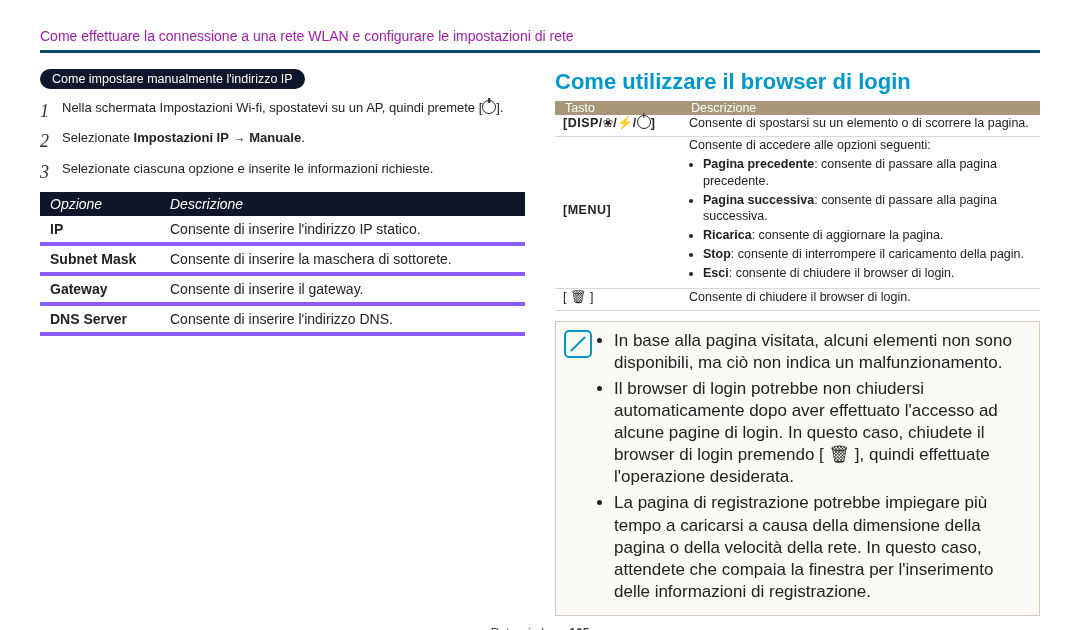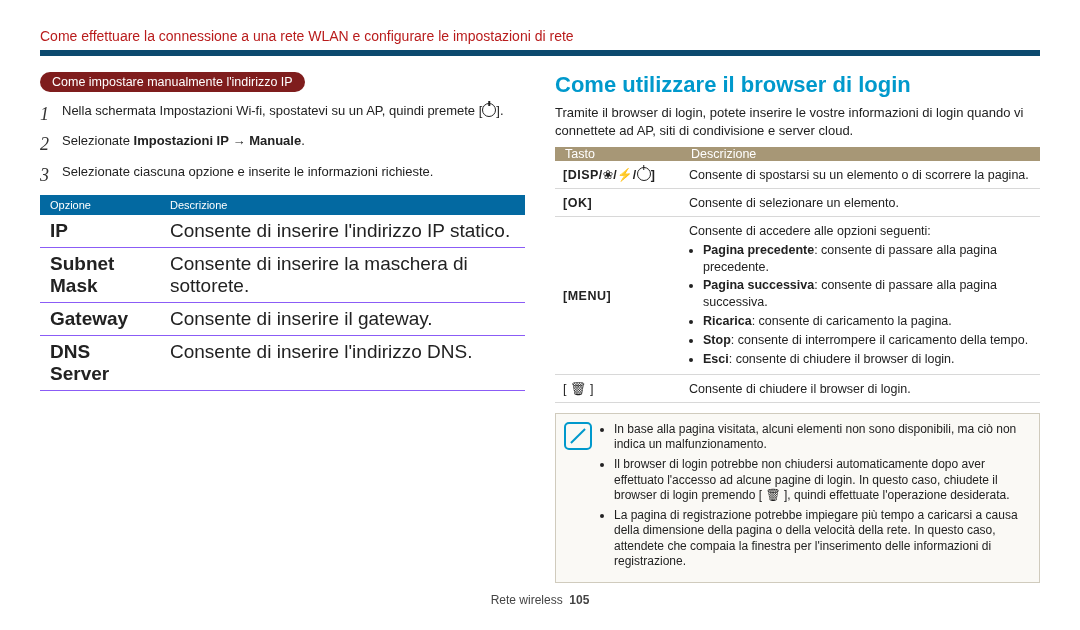--- a/index.html
+++ b/index.html
@@ -8,36 +8,36 @@
     width: 1080px;
     height: 630px;
     box-sizing: border-box;
     font-family: "Segoe UI", "Helvetica Neue", Arial, sans-serif;
     color: #222;
     font-size: 13px;
     background: #fff;
   }
   .header-line {
     font-size: 14px;
-    color: #b91c1c;
-    border-bottom: 6px solid #0c4a6e;
+    color: #a21caf;
+    border-bottom: 3px solid #0c4a6e;
     padding-bottom: 6px;
     margin-bottom: 16px;
   }
   .columns {
     display: flex;
     gap: 30px;
   }
   .col {
     flex: 1;
     min-width: 0;
   }
   .pill {
     display: inline-block;
-    background: #7f1d1d;
+    background: #0f172a;
     color: #fff;
     border-radius: 12px;
     padding: 3px 12px;
     font-size: 12.5px;
     margin-bottom: 10px;
   }
   .step {
     display: flex;
     margin-bottom: 6px;
     line-height: 1.35;
@@ -66,32 +66,33 @@
     width: 1.5px; height: 5px;
     background: #222;
     transform: translateX(-50%);
   }
   table.opts {
     width: 100%;
     border-collapse: collapse;
     margin-top: 8px;
   }
   table.opts th {
-    background: #0369a1;
+    background: #0f172a;
     color: #fff;
     font-weight: normal;
     text-align: left;
     padding: 4px 10px;
-    font-size: 11px;
+    font-size: 14px;
+    font-style: italic;
   }
   table.opts td {
     padding: 5px 10px;
-    border-bottom: 1px solid #8b5cf6;
+    border-bottom: 4px solid #8b5cf6;
     vertical-align: top;
-    font-size: 19px;
+    font-size: 14px;
   }
   table.opts td:first-child { font-weight: bold; width: 100px; }
   .h2 {
     color: #0099cc;
     font-size: 22px;
     font-weight: bold;
     margin: 0 0 6px 0;
   }
   .intro { line-height: 1.35; margin-bottom: 8px; }
   table.keys {
@@ -100,37 +101,37 @@
   }
   table.keys th {
     background: #a79776;
     color: #fff;
     font-weight: normal;
     text-align: left;
     padding: 0 10px;
     font-size: 12.5px;
   }
   table.keys td {
-    padding: 6px 8px 4px 8px;
+    padding: 0 8px 4px 8px;
     border-bottom: 1px solid #d8d8d8;
     vertical-align: top;
     font-size: 12.5px;
     line-height: 1.35;
   }
   table.keys td.k { width: 110px; font-family: Arial, sans-serif; }
   .keycap { font-weight: bold; letter-spacing: 0.5px; }
   .menu-ul { margin: 2px 0 2px 0; padding-left: 14px; }
   .menu-ul li { margin-bottom: 2px; }
   .notebox {
     border: 1px solid #d0cbbd;
     background: #faf9f5;
     padding: 8px 10px 8px 44px;
     margin-top: 10px;
     position: relative;
-    font-size: 12px;
+    font-size: 17px;
     line-height: 1.3;
   }
   .noteicon {
     position: absolute;
     left: 8px; top: 8px;
     width: 24px; height: 24px;
     border: 2px solid #0099cc;
     border-radius: 5px;
     color: #0099cc;
     text-align: center;
@@ -210,47 +211,42 @@
       <tr>
             <td>DNS Server</td>
             <td>Consente di inserire l'indirizzo DNS.</td>
           </tr>
     </tbody>
       </table>
   </div>
 
   <div class="col">
     <div class="h2">Come utilizzare il browser di login</div>
-    <div class="intro">Tramite il browser di login, potete inserire le vostre informazioni di login quando vi connettete ad AP, siti di condivisione e server cloud.</div>
 
     <table class="keys">
       <tbody>
           <tr>
         <th>Tasto</th>
         <th>Descrizione</th>
       </tr>
       <tr>
         <td class="k">
           <span class="keycap">[DISP/</span><span>❀</span><span class="keycap">/</span><span>⚡</span><span class="keycap">/</span><span class="icon-self-timer"></span><span class="keycap">]</span>
         </td>
         <td>Consente di spostarsi su un elemento o di scorrere la pagina.</td>
-      </tr>
-      <tr>
-        <td class="k"><span class="keycap">[OK]</span></td>
-        <td>Consente di selezionare un elemento.</td>
       </tr>
       <tr>
         <td class="k" style="vertical-align:middle;"><span class="keycap">[MENU]</span></td>
         <td>
           <div>Consente di accedere alle opzioni seguenti:</div>
           <ul class="menu-ul">
             <li><b>Pagina precedente</b><span>: consente di passare alla pagina precedente.</span></li>
             <li><b>Pagina successiva</b><span>: consente di passare alla pagina successiva.</span></li>
-            <li><b>Ricarica</b><span>: consente di caricamento la pagina.</span></li>
-            <li><b>Stop</b><span>: consente di interrompere il caricamento della tempo.</span></li>
+            <li><b>Ricarica</b><span>: consente di aggiornare la pagina.</span></li>
+            <li><b>Stop</b><span>: consente di interrompere il caricamento della pagin.</span></li>
             <li><b>Esci</b><span>: consente di chiudere il browser di login.</span></li>
           </ul>
         </td>
       </tr>
       <tr>
         <td class="k">[ <span class="trash-icon">🗑</span> ]</td>
         <td>Consente di chiudere il browser di login.</td>
       </tr>
     </tbody>
       </table>

